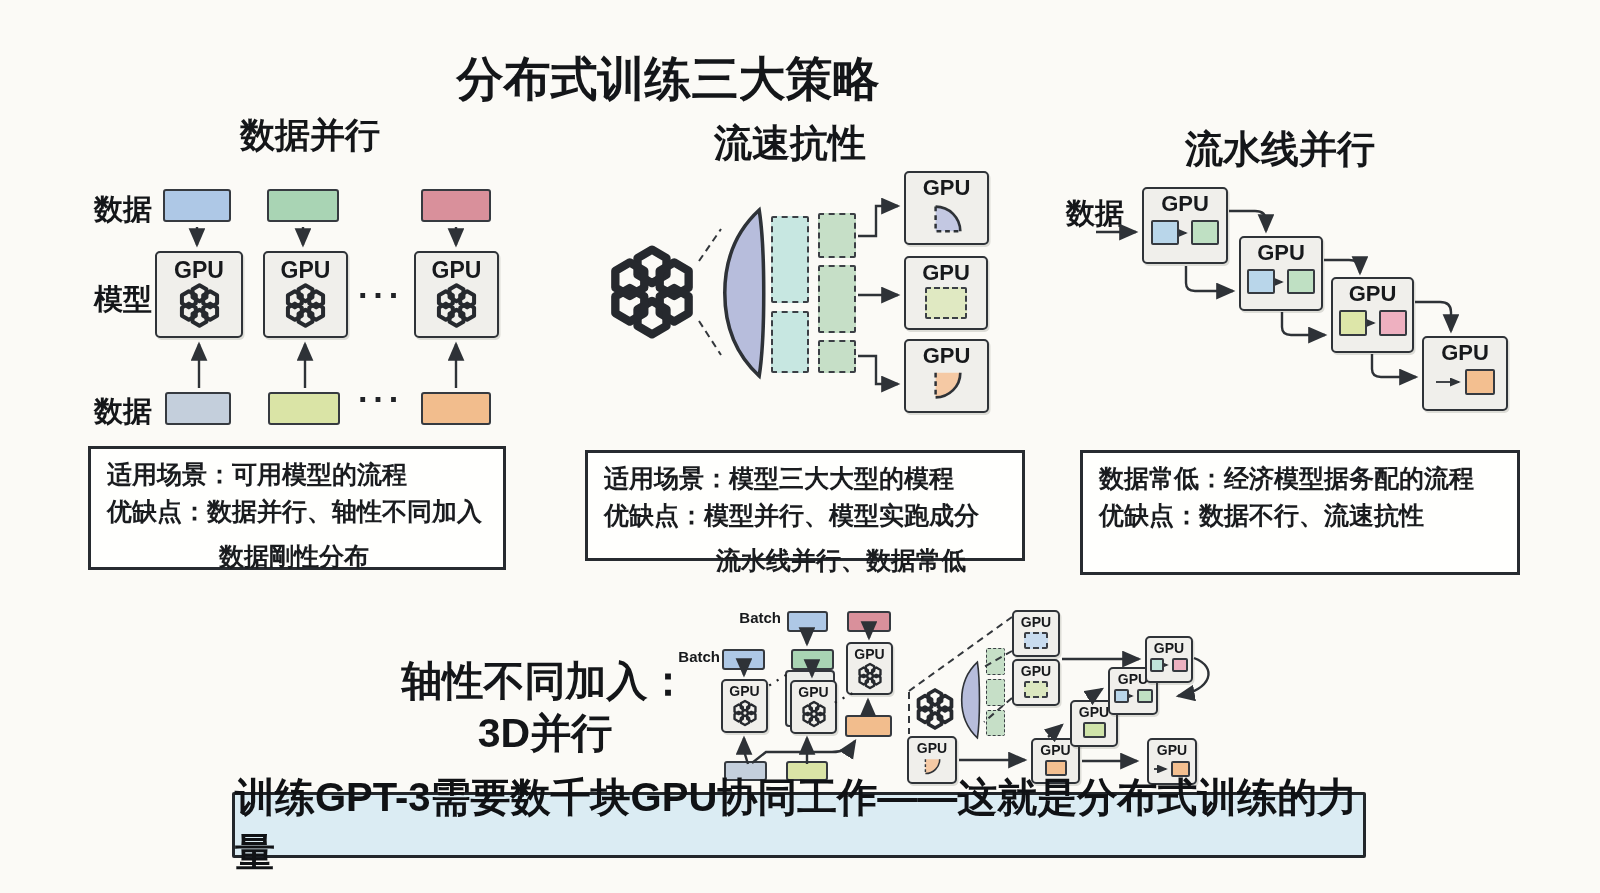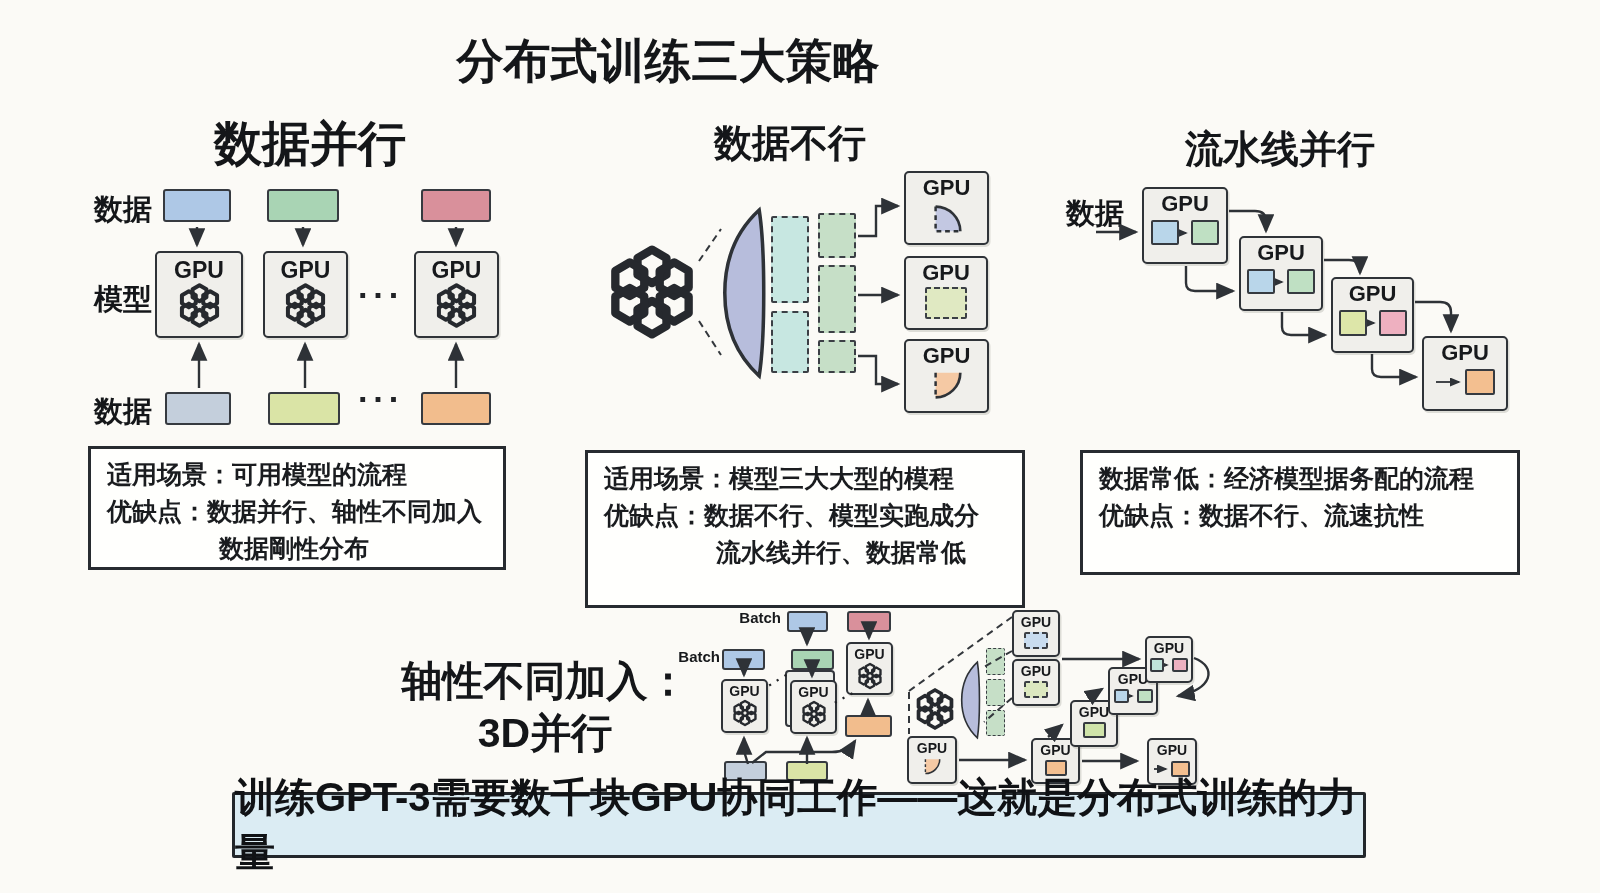--- a/index.html
+++ b/index.html
@@ -15,21 +15,21 @@
        box-shadow:1.5px 2px 0 rgba(90,90,80,.18);}
   .gpu .lbl{font-weight:bold;color:#17191c;line-height:1.05;}
   .lbl-lg{font-size:23px;margin-top:5px;}
   .lbl-md{font-size:22px;margin-top:3px;}
   .lbl-sm{font-size:14px;margin-top:3px;}
   .row{display:flex;align-items:center;margin-top:5px;}
   .irect{border:2px solid #363a40;border-radius:2px;box-sizing:border-box;}
   .dash-i{border:2px dashed #3b3f45;border-radius:2px;box-sizing:border-box;}
   .infobox{position:absolute;background:#fffffd;border:3px solid #272b30;font-weight:bold;
            font-size:25px;color:#1a1c1f;box-sizing:border-box;padding:7px 0 0 16px;line-height:37px;}
-  .infobox .ind{text-indent:112px;}
+  .infobox .ind{text-indent:112px;margin-top:8px;}
   .dots{position:absolute;font-weight:bold;color:#202226;letter-spacing:4px;}
   .banner{position:absolute;left:232px;top:792px;width:1134px;height:66px;background:#dbecf3;
           border:3.5px solid #23272b;border-radius:2px;display:flex;align-items:center;
           justify-content:center;font-weight:bold;font-size:40px;color:#101215;box-sizing:border-box;}
   .example{position:absolute;left:325px;top:655px;width:440px;text-align:center;font-weight:bold;
            font-size:41px;line-height:52px;color:#141619;}
   .batch{position:absolute;font-weight:bold;font-size:15px;color:#17191c;text-align:right;}
   svg.overlay{position:absolute;left:0;top:0;pointer-events:none;}
   .ar{fill:none;stroke:#2e3237;stroke-width:2.4;marker-end:url(#ah);}
   .ar2{fill:none;stroke:#2e3237;stroke-width:1.8;marker-end:url(#ah2);}
@@ -68,23 +68,23 @@
         <path d="M8,8 A26,26 0 0 1 34,34" fill="none" stroke="#2e3237" stroke-width="2.8"></path>
       </symbol>
       <symbol id="fan-o" viewBox="0 0 40 40">
         <path d="M8,6 L8,32 A26,26 0 0 0 34,6 Z" fill="#f5c9a4"></path>
         <path d="M8,6 L8,32" fill="none" stroke="#2e3237" stroke-width="2.6" stroke-dasharray="5 4"></path>
         <path d="M8,32 A26,26 0 0 0 34,6" fill="none" stroke="#2e3237" stroke-width="2.8"></path>
       </symbol>
     </defs>
   </svg>
 
-  <div class="hdr" style="left:0;top:30px;width:1336px;font-size:47px;">分布式训练三大策略</div>
-  <div class="hdr" style="left:150px;top:112px;width:320px;font-size:48px;">数据并行</div>
-  <div class="hdr" style="left:630px;top:118px;width:320px;font-size:38px;">数据不行</div>
+  <div class="hdr" style="left:0;top:48px;width:1336px;font-size:47px;">分布式训练三大策略</div>
+  <div class="hdr" style="left:150px;top:112px;width:320px;font-size:35px;">数据并行</div>
+  <div class="hdr" style="left:630px;top:118px;width:320px;font-size:38px;">流速抗性</div>
   <div class="hdr" style="left:1090px;top:124px;width:380px;font-size:38px;">流水线并行</div>
 
   <div class="rowlabel" style="left:94px;top:190px;">数据</div>
   <div class="rowlabel" style="left:94px;top:280px;">模型</div>
   <div class="rowlabel" style="left:94px;top:392px;">数据</div>
 
   <div class="rect" style="left:163px;top:189px;width:68px;height:33px;background:#aec8e6;"></div>
   <div class="rect" style="left:267px;top:189px;width:72px;height:33px;background:#a9d4b4;"></div>
   <div class="rect" style="left:421px;top:189px;width:70px;height:33px;background:#d9909b;"></div>
 
@@ -143,23 +143,23 @@
     <span class="lbl lbl-md">GPU</span>
     <div class="dash-i" style="width:42px;height:32px;background:#e0e9c2;margin-top:3px;"></div>
   </div>
   <div class="gpu" style="left:904px;top:339px;width:85px;height:74px;">
     <span class="lbl lbl-md">GPU</span>
     <svg width="38" height="38" viewBox="0 0 40 40">
         <use href="#fan-o"></use>
       </svg>
   </div>
 
-  <div class="infobox" style="left:585px;top:450px;width:440px;height:158px;">
+  <div class="infobox" style="left:585px;top:450px;width:440px;height:111px;">
     <div>适用场景：模型三大大型的模程</div>
-    <div>优缺点：数据不行、模型实跑成分</div>
+    <div>优缺点：模型并行、模型实跑成分</div>
     <div class="ind">流水线并行、数据常低</div>
   </div>
 
   <div class="rowlabel" style="left:1066px;top:194px;">数据</div>
 
   <div class="gpu" style="left:1142px;top:187px;width:86px;height:77px;">
     <span class="lbl lbl-md">GPU</span>
     <div class="row">
       <div class="irect" style="width:28px;height:25px;background:#b9d6ea;"></div>
       <svg width="12" height="8">

